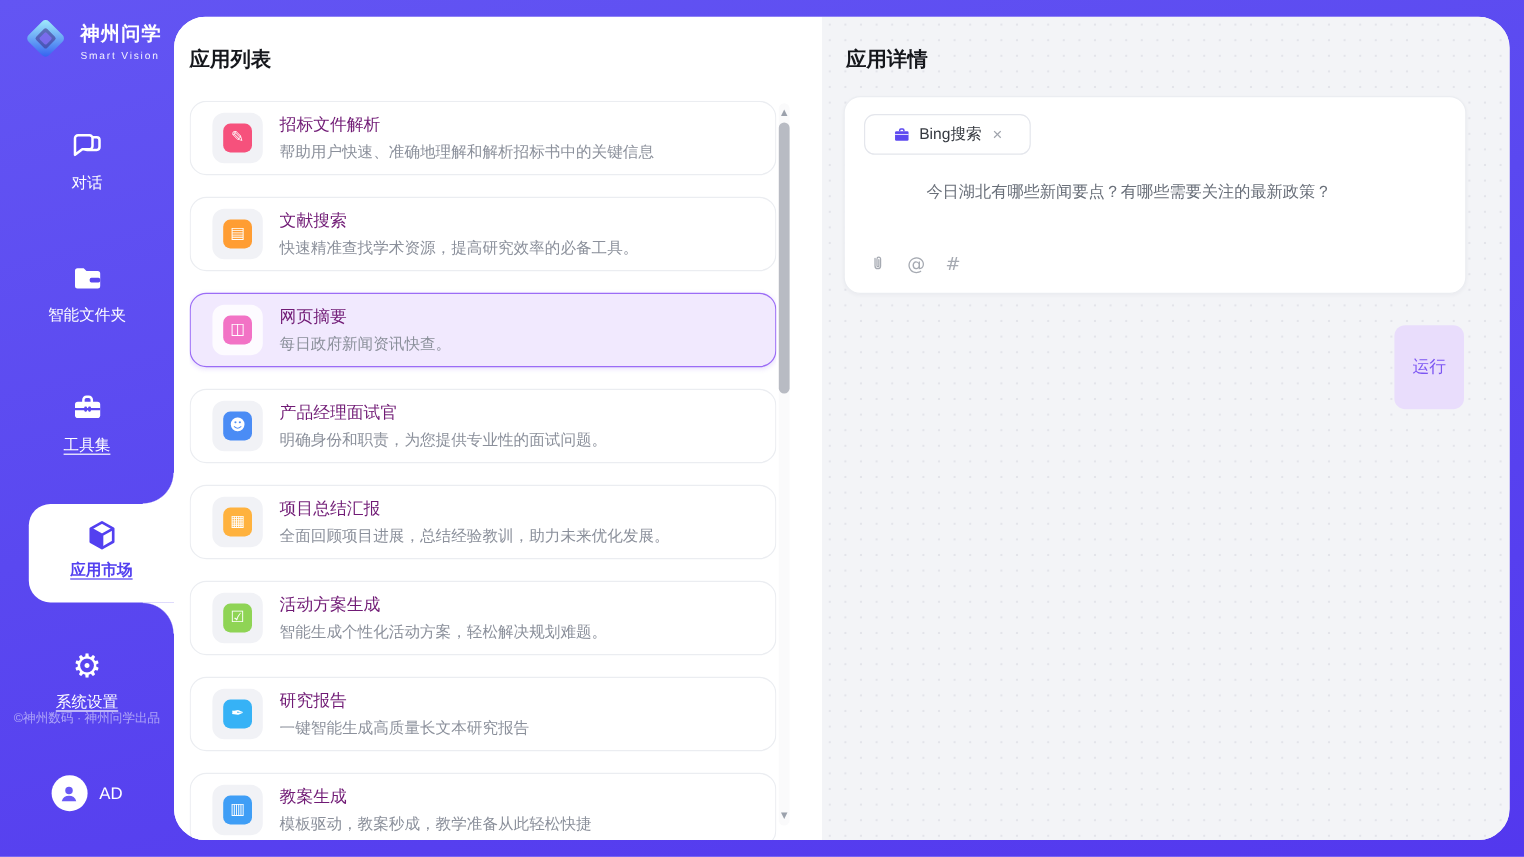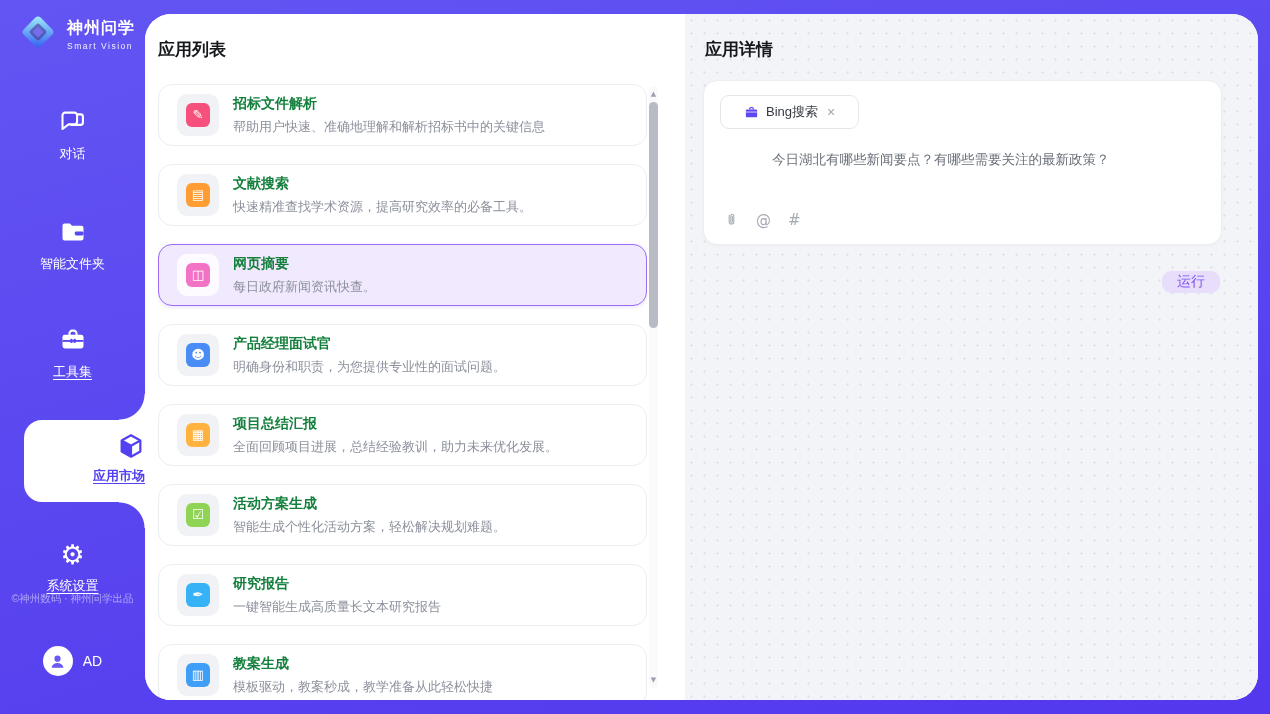--- a/index.html
+++ b/index.html
@@ -13,21 +13,21 @@
   .sidebar{position:absolute;left:0;top:0;width:145px;height:621px;}
   .logo{position:absolute;left:18px;top:12px;display:flex;align-items:center;gap:9px;}
   .logo-text .nm{font-size:16px;font-weight:bold;color:#fff;letter-spacing:1px;}
   .logo-text .sub{font-size:8.5px;color:rgba(255,255,255,.92);letter-spacing:1.5px;margin-top:2px;}
   .nav-item{position:absolute;left:0;width:145px;text-align:center;color:#fff;cursor:pointer;}
   .nav-item .nico{display:block;height:30px;margin-bottom:6px;}
   .nav-item .nlabel{font-size:13px;}
   .u{text-decoration:underline;text-underline-offset:3px;}
   .gear-glyph{font-size:27px;line-height:30px;color:#fff;display:block;}
   .active-bubble{position:absolute;left:24px;top:420px;width:121px;height:82px;background:#fff;
-    border-radius:18px 0 0 18px;text-align:right;color:#5340f0;}
+    border-radius:18px 0 0 18px;text-align:center;color:#5340f0;}
   .active-bubble::before{content:"";position:absolute;top:-26px;right:0;width:26px;height:26px;
     background:radial-gradient(circle 26px at 0 0,rgba(0,0,0,0) 25px,#fff 26px);}
   .active-bubble::after{content:"";position:absolute;bottom:-26px;right:0;width:26px;height:26px;
     background:radial-gradient(circle 26px at 0 100%,rgba(0,0,0,0) 25px,#fff 26px);}
   .active-bubble .nico{display:block;height:30px;margin:12px 0 4px;}
   .active-bubble .nlabel{font-size:13px;font-weight:bold;}
   .user-row{position:absolute;left:0;top:646px;width:145px;display:flex;align-items:center;justify-content:center;gap:10px;cursor:pointer;}
   .avatar{width:30px;height:30px;border-radius:50%;background:#fff;display:flex;align-items:center;justify-content:center;}
   .user-name{color:#fff;font-size:14px;}
   .copyright{position:absolute;left:0;bottom:15px;width:145px;text-align:center;font-size:10.5px;
@@ -39,41 +39,41 @@
   .pane-title{font-size:17px;font-weight:bold;color:#15171c;}
   .left-pane .pane-title{position:absolute;top:24px;left:13px;}
   .list{position:absolute;top:70px;left:13px;width:489px;bottom:0;overflow:hidden;}
   .card{height:60px;border:1px solid #ebedf1;border-radius:14px;margin-bottom:18px;background:#fff;
     display:flex;align-items:center;gap:14px;padding:0 14px 0 18px;cursor:pointer;}
   .card.selected{background:#f1e9fe;border-color:#9b6cf6;box-shadow:0 1px 4px rgba(120,80,240,.18);}
   .ic-box{width:42px;height:42px;border-radius:10px;background:#f1f2f6;display:flex;align-items:center;justify-content:center;flex:none;}
   .selected .ic-box{background:#fdfbff;}
   .ic-glyph{width:24px;height:24px;border-radius:6px;color:#fff;font-size:13px;line-height:24px;text-align:center;display:block;font-family:"DejaVu Sans",sans-serif;}
   .card-tx{min-width:0;}
-  .card-title{font-size:14px;font-weight:bold;color:#15803d;margin-bottom:5px;}
+  .card-title{font-size:14px;font-weight:normal;color:#701a75;margin-bottom:5px;}
   .card-desc{font-size:13px;color:#8b909b;white-space:nowrap;}
   .scrollbar{position:absolute;top:72px;right:27px;width:9px;bottom:12px;background:#fafafb;border-radius:5px;}
   .sb-arrow{position:absolute;left:0;width:9px;text-align:center;font-size:7px;color:#9ba1ac;cursor:pointer;font-family:"DejaVu Sans",sans-serif;}
   .sb-up{top:4px;} .sb-down{bottom:4px;}
   .sb-thumb{position:absolute;left:0;top:16px;width:9px;height:226px;background:#b8bbc3;border-radius:5px;cursor:pointer;}
   
   .right-pane{flex:1;position:relative;background-color:#f3f4f7;
     background-image:radial-gradient(#e3e4ea 1px,rgba(0,0,0,0) 1.3px);background-size:13px 13px;}
   .right-pane .pane-title{position:absolute;top:24px;left:20px;}
   .detail-card{position:absolute;left:18px;top:66px;width:517px;height:163px;background:#fff;
     border:1px solid #ebedf1;border-radius:14px;box-shadow:0 1px 3px rgba(30,30,60,.03);}
   .tag{position:absolute;left:16px;top:14px;height:32px;border:1px solid #e4e6ec;border-radius:9px;
     display:inline-flex;align-items:center;gap:7px;padding:0 23px;background:#fff;cursor:pointer;}
   .tag-label{font-size:13px;color:#34383f;}
   .tag-close{font-size:14px;color:#a0a4ad;margin-left:2px;cursor:pointer;line-height:1;}
   .question{position:absolute;left:20px;top:70px;right:20px;font-size:13.5px;color:#696f79;margin-left:48px;}
   .tools-row{position:absolute;left:20px;bottom:16px;display:flex;gap:17px;align-items:center;color:#a6aab2;}
   .tool-glyph{font-size:15px;line-height:16px;cursor:pointer;font-family:"DejaVu Sans",sans-serif;}
   .run-btn{position:absolute;right:38px;top:257px;background:#e9ddfc;color:#7c55f2;font-size:14px;
-    padding:2px 15px;border-radius:9px;border:none;cursor:pointer;font-family:inherit;}
+    padding:26px 15px;border-radius:9px;border:none;cursor:pointer;font-family:inherit;}
 </style>
 </head>
 <body>
 
 <div class="sidebar">
 
   <div class="logo">
     <span>
       <svg width="40" height="40" viewBox="0 0 40 40">
         <defs>

